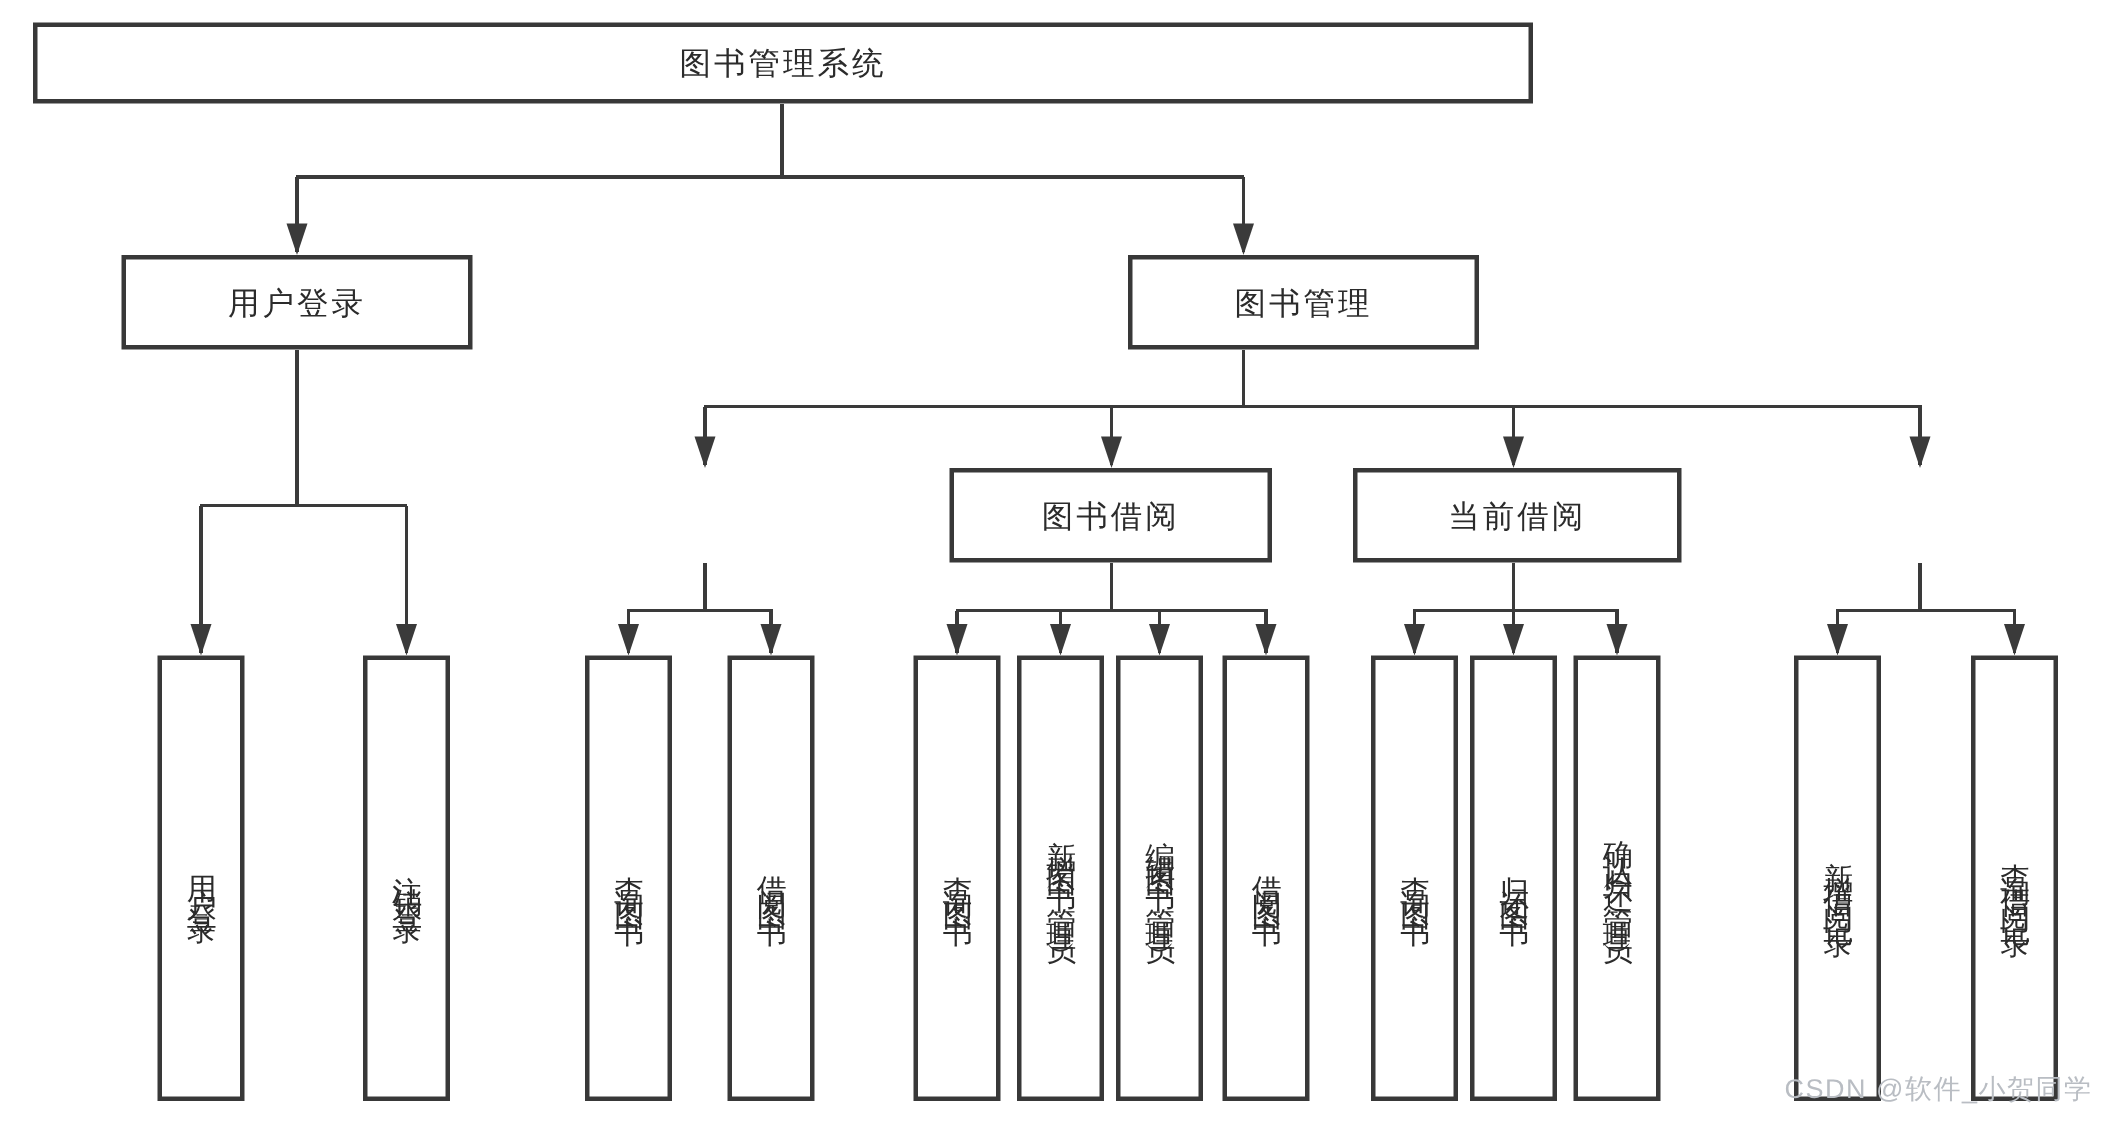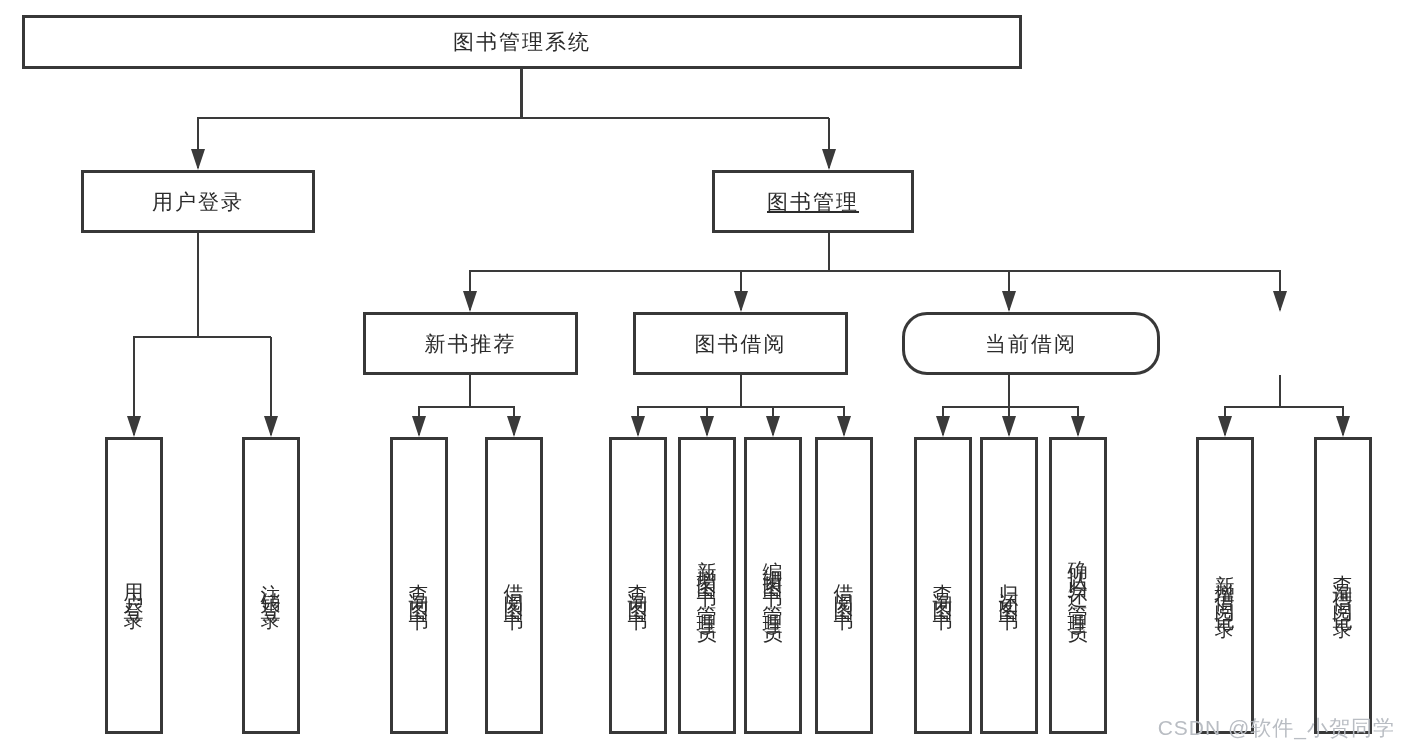--- a/index.html
+++ b/index.html
@@ -31,38 +31,38 @@
   .v-box .v-text {
     writing-mode: vertical-rl;
     text-orientation: upright;
     letter-spacing: 9px;
     line-height: 1;
   }
   
   .n-root   { left: 22px;   top: 15px;  width: 1000px; height: 54px; }
   
   .n-l2a    { left: 81px;   top: 170px; width: 234px; height: 63px; }
-  .n-l2b    { left: 712px;  top: 170px; width: 202px; height: 63px; text-decoration: underline; }
+  .n-l2b    { left: 752px;  top: 170px; width: 234px; height: 63px; }
   
   .n-l3a    { left: 363px;  top: 312px; width: 215px; height: 63px; }
   .n-l3b    { left: 633px;  top: 312px; width: 215px; height: 63px; font-family: Liberation Mono, monospace; }
-  .n-l3c    { left: 902px;  top: 312px; width: 258px; height: 63px; border-radius: 25px; }
+  .n-l3c    { left: 902px;  top: 312px; width: 219px; height: 63px; }
   .n-l3d    { left: 1172px; top: 312px; width: 215px; height: 63px; }
   
   .leaf     { top: 437px; }
   .p-1a { left: 105px; }  .p-1b { left: 242px; }
   .p-2a { left: 390px; }  .p-2b { left: 485px; }
   .p-3a { left: 609px; }  .p-3b { left: 678px; }  .p-3c { left: 744px; }  .p-3d { left: 815px; }
   .p-4a { left: 914px; }  .p-4b { left: 980px; }  .p-4c { left: 1049px; }
   .p-5a { left: 1196px; } .p-5b { left: 1314px; }
   #watermark {
     position: absolute;
     right: 10px;
     top: 714px;
-    font-size: 21px;
+    font-size: 18px;
     letter-spacing: 1px;
     color: #b9bdc3;
     white-space: nowrap;
   }
 </style>
 </head>
 <body>
 
 <div id="stage">
 
@@ -110,23 +110,20 @@
     <span>图书管理系统</span>
   </div>
 
   <div class="box h-box n-l2a">
     <span>用户登录</span>
   </div>
   <div class="box h-box n-l2b">
     <span>图书管理</span>
   </div>
 
-  <div class="box h-box n-l3a">
-    <span>新书推荐</span>
-  </div>
   <div class="box h-box n-l3b">
     <span>图书借阅</span>
   </div>
   <div class="box h-box n-l3c">
     <span>当前借阅</span>
   </div>
 
   <div class="box v-box leaf p-1a">
     <span class="v-text">用户登录</span>
   </div>

